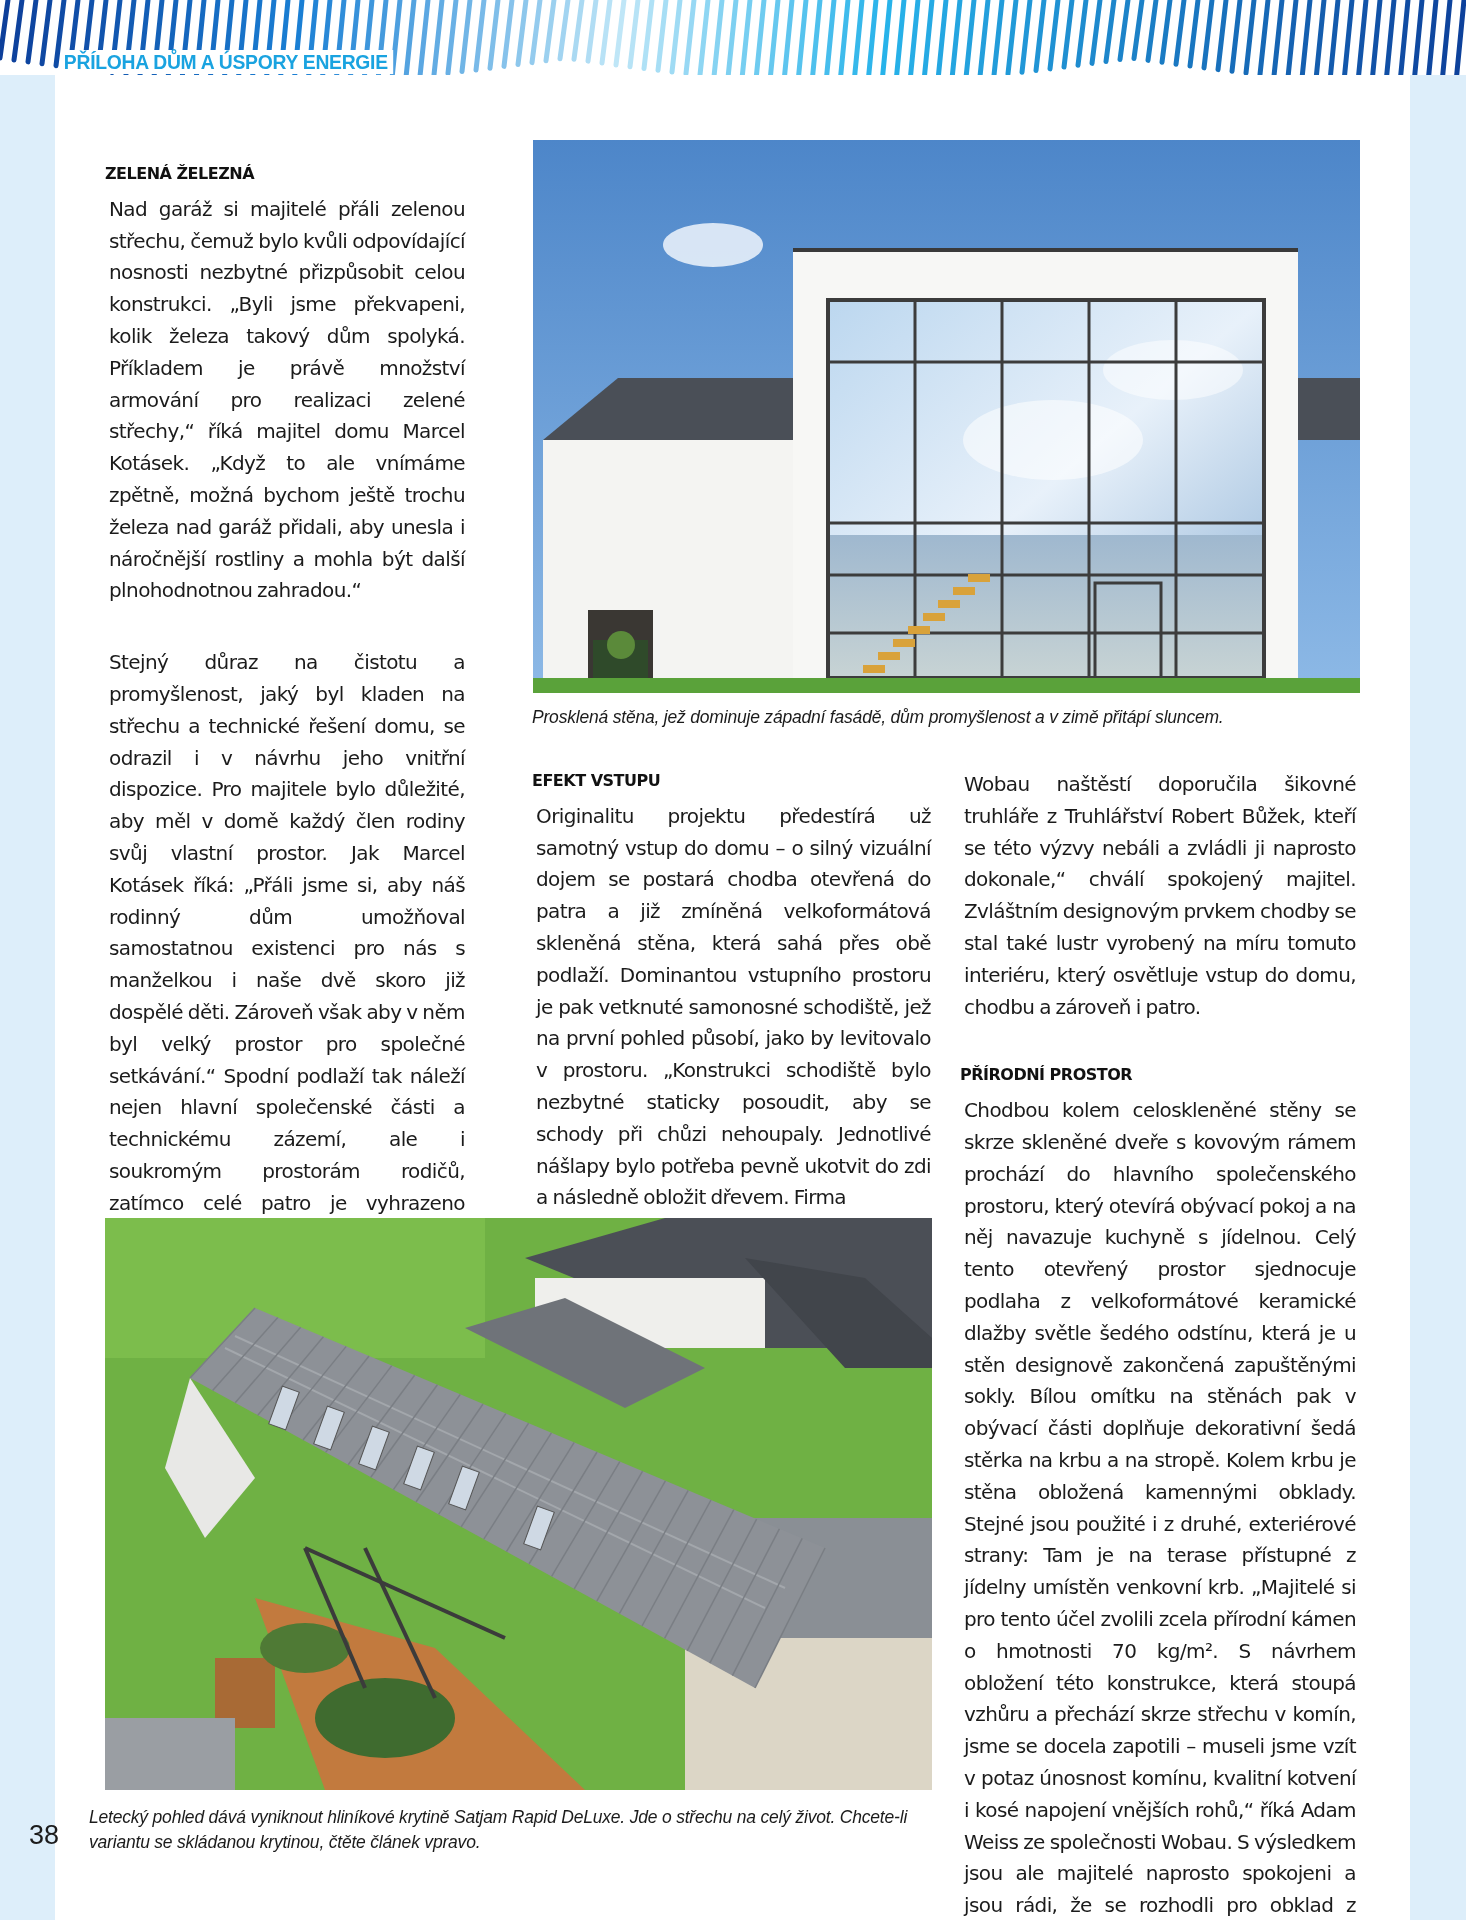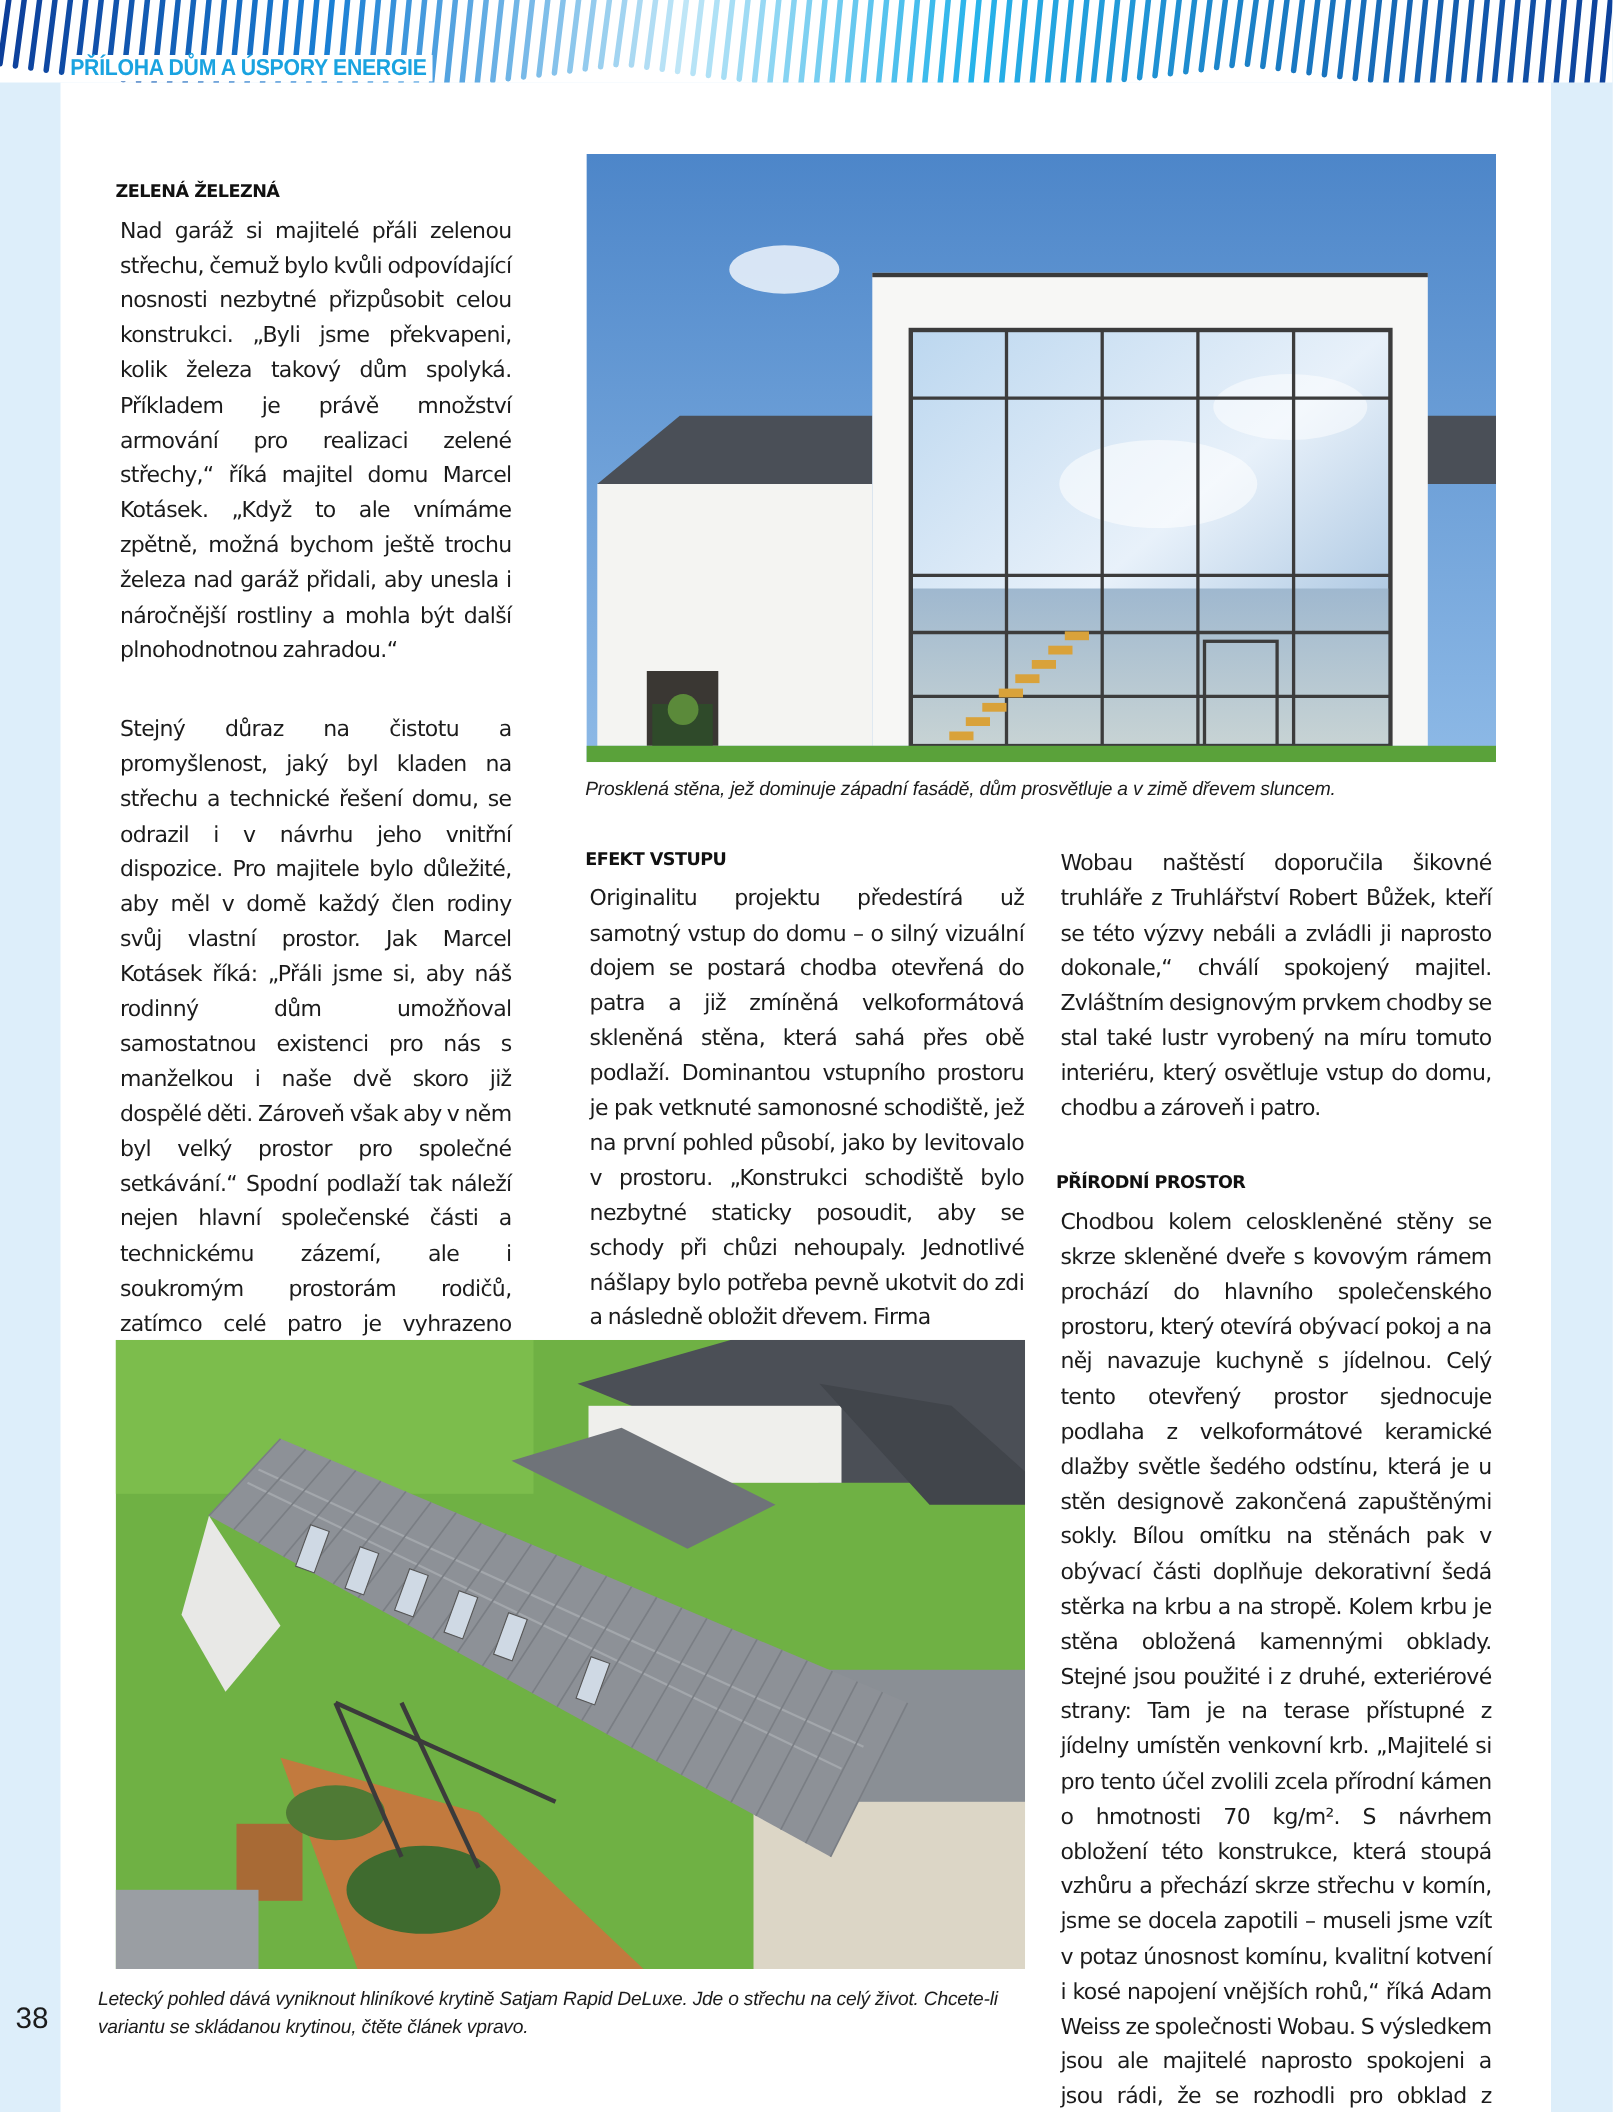--- a/index.html
+++ b/index.html
@@ -15,21 +15,21 @@
 
   .col { position:absolute; font-family:"DejaVu Sans", sans-serif; font-size:20px; line-height:31.8px; color:#1b1b1b; }
   .col p { margin:4px; text-align:justify; letter-spacing:-0.6px; word-spacing:-1px; }
   .col p.indent { text-indent:30px; }
   .col h3 { margin:0; font-family:"DejaVu Sans", sans-serif; font-weight:900; font-size:16px; line-height:31.8px; letter-spacing:-0.5px; color:#111; }
   .gap { height:32px; }
 
   .caption { position:absolute; font-family:"Liberation Sans", sans-serif; font-style:italic; font-size:17.5px; line-height:25px; color:#1b1b1b; letter-spacing:-0.2px; }
 
   .photo { position:absolute; overflow:hidden; }
-  .page-number { position:absolute; left:14px; top:1820px; font-family:"Liberation Sans", sans-serif; font-size:27px; color:#1b1b1b; }
+  .page-number { position:absolute; left:29px; top:1820px; font-family:"Liberation Sans", sans-serif; font-size:27px; color:#1b1b1b; }
   .end-mark { display:inline-block; width:0; height:0; border-top:8px solid transparent; border-bottom:8px solid transparent; border-left:12px solid #111; vertical-align:-2px; margin-left:2px; }
 </style>
 </head>
 <body>
 
 <div class="side-left"></div>
 <div class="side-right"></div>
 <div class="page"></div>
 
 <div class="stripes">
@@ -209,21 +209,21 @@
       <rect x="405" y="460" width="22" height="8"></rect>
       <rect x="420" y="447" width="22" height="8"></rect>
       <rect x="435" y="434" width="22" height="8"></rect>
     </g>
 
     <rect x="562" y="443" width="66" height="95" fill="none" stroke="#3c3c3c" stroke-width="3"></rect>
 
     <rect x="0" y="538" width="827" height="15" fill="#5aa23a"></rect>
   </svg>
 </div>
-<div class="caption" style="left:532px; top:705px; width:830px;">Prosklená stěna, jež dominuje západní fasádě, dům prosvětluje a v zimě dřevem sluncem.</div>
+<div class="caption" style="left:532px; top:705px; width:830px;">Prosklená stěna, jež dominuje západní fasádě, dům promyšlenost a v zimě přitápí sluncem.</div>
 
 <div class="col" style="left:532px; top:765px; width:403px;">
   <h3>EFEKT VSTUPU</h3>
   <p>Originalitu projektu předestírá už samotný vstup do domu – o silný vizuální dojem se postará chodba otevřená do patra a již zmíněná velkoformátová skleněná stěna, která sahá přes obě podlaží. Dominantou vstupního prostoru je pak vetknuté samonosné schodiště, jež na první pohled působí, jako by levitovalo v prostoru. „Konstrukci schodiště bylo nezbytné staticky posoudit, aby se schody při chůzi nehoupaly. Jednotlivé nášlapy bylo potřeba pevně ukotvit do zdi a následně obložit dřevem. Firma</p>
 </div>
 
 <div class="col" style="left:960px; top:765px; width:400px;">
   <p>Wobau naštěstí doporučila šikovné truhláře z Truhlářství Robert Bůžek, kteří se této výzvy nebáli a zvládli ji naprosto dokonale,“ chválí spokojený majitel. Zvláštním designovým prvkem chodby se stal také lustr vyrobený na míru tomuto interiéru, který osvětluje vstup do domu, chodbu a zároveň i patro.</p>
   <div class="gap"></div>
   <h3>PŘÍRODNÍ PROSTOR</h3>

